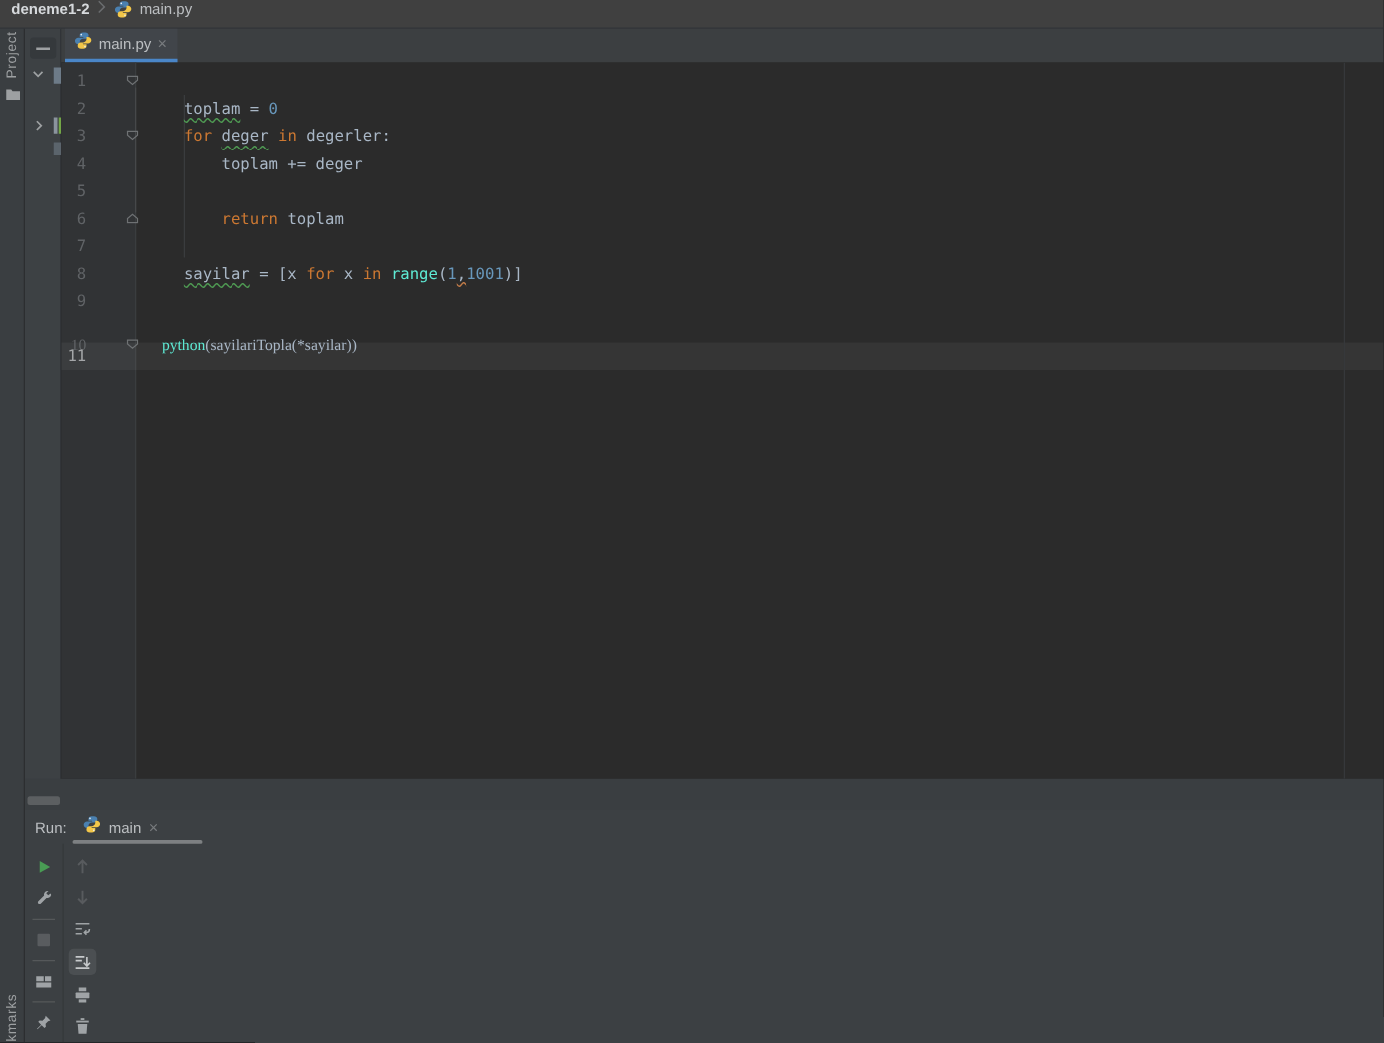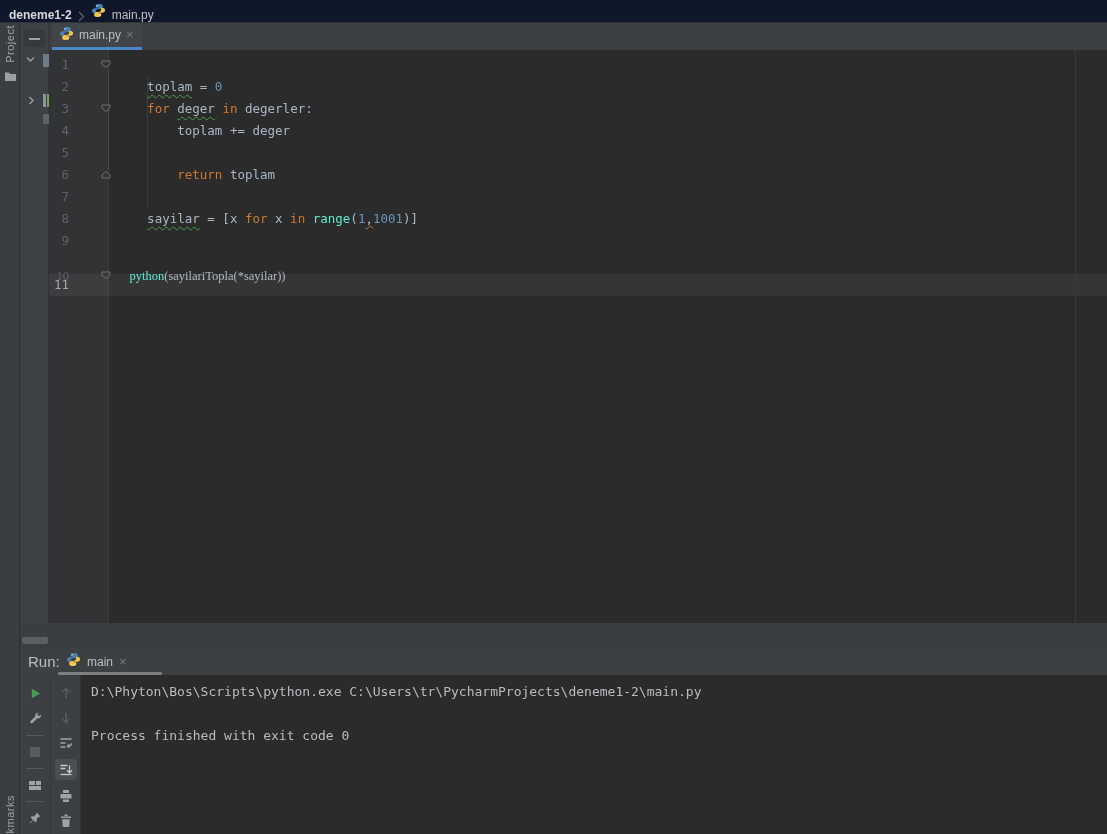--- a/index.html
+++ b/index.html
@@ -1,20 +1,20 @@
 <!DOCTYPE html>
 <html><head>
 <meta charset="utf-8">
 <style>
   html,body{margin:0;padding:0;background:#1f2022;}
   #app{position:relative;width:1107px;height:834px;background:#2b2b2b;overflow:hidden;
        font-family:"Liberation Sans",sans-serif;color:#bcbfc2;-webkit-font-smoothing:antialiased;}
   
-  .topbar{position:absolute;left:0;top:0;width:1107px;height:23px;background:#0f172a;
-          border-bottom:1px solid #313438;display:flex;align-items:flex-end;padding-left:9px;box-sizing:border-box;gap:6px;}
+  .topbar{position:absolute;left:0;top:0;width:1107px;height:23px;background:#404040;
+          border-bottom:1px solid #313438;display:flex;align-items:flex-start;padding-left:9px;box-sizing:border-box;gap:6px;}
   .crumb-project{font-size:12px;font-weight:bold;color:#d6d9dc;}
   .crumb-file{font-size:12px;color:#bcbfc2;}
   .crumb-sep{display:flex;align-items:center;opacity:.8;}
   
   .stripe{position:absolute;left:0;top:23px;width:20px;height:811px;background:#3a3e41;border-right:1px solid #2c2e30;box-sizing:border-box;}
   .v-label{writing-mode:vertical-rl;transform:rotate(180deg);font-size:11px;color:#9da0a2;letter-spacing:.5px;}
   .stripe-top{position:absolute;left:0;top:25px;width:20px;display:flex;flex-direction:column;align-items:center;gap:5px;}
   .stripe-bottom{position:absolute;left:0;top:795px;width:20px;display:flex;flex-direction:column;align-items:center;}
   
   .proj-panel{position:absolute;left:20px;top:23px;width:29px;height:614px;background:#3d4144;border-right:1px solid #313438;box-sizing:border-box;}
@@ -46,21 +46,21 @@
   .tk-bi{color:#5eead4;}
   .tk-tx{color:#a9b7c6;}
   .u-typo{text-decoration:underline wavy #4e9a52 1px;text-underline-offset:3px;}
   .u-warn{text-decoration:underline wavy #c07a47 1px;text-underline-offset:2px;}
   
   .split-band{position:absolute;left:20px;top:623px;width:1087px;height:25px;background:#3a3e41;}
   .split-thumb{position:absolute;left:2px;top:14px;width:26px;height:7px;background:#5c5f61;border-radius:2px;}
   
   .run-panel{position:absolute;left:20px;top:648px;width:1087px;height:186px;background:#3c4043;}
   .run-header{position:absolute;left:0;top:0;right:0;height:27px;display:flex;align-items:center;}
-  .run-label{position:absolute;left:8px;font-size:15px;color:#bcbfc2;}
+  .run-label{position:absolute;left:8px;font-size:12px;color:#bcbfc2;}
   .run-tab{position:absolute;left:46px;display:flex;align-items:center;gap:6px;}
   .run-underline{position:absolute;left:38px;top:24px;width:104px;height:3px;background:#7d8082;border-radius:2px;}
   .tb{position:absolute;top:27px;bottom:0;display:flex;flex-direction:column;align-items:center;padding-top:5px;box-sizing:border-box;}
   .tb-left{left:0;width:31px;border-right:1px solid #34383b;}
   .tb-right{left:32px;width:28px;}
   .tb-btn{width:22px;height:20px;margin:3px 0;display:flex;align-items:center;justify-content:center;border-radius:4px;}
   .tb-btn.sel{background:#4b4f52;height:22px;}
   .tb-div{width:18px;height:1px;background:#55585a;margin:3px 0;}
   .console{position:absolute;left:60px;right:0;top:27px;bottom:0;background:#2b2b2b;border-left:1px solid #313438;
            padding:6px 0 0 10px;box-sizing:border-box;}
@@ -290,22 +290,15 @@
           </svg>
         </div>
         <div class="tb-btn">
           <svg width="12" height="14" viewBox="0 0 12 14" fill="#9fa3a6">
             <rect x="4.5" y=".5" width="3" height="1.5"></rect>
             <rect x="1" y="2.5" width="10" height="1.5"></rect>
             <path d="M2.2 5.2h7.6L9.2 13H2.8z"></path>
           </svg>
         </div>
       </div>
-    <div class="console">
-      <div id="console-lines">
-          <div class="console-line">D:\Phyton\Bos\Scripts\python.exe C:\Users\tr\PycharmProjects\deneme1-2\main.py</div>
-          <div class="console-line"> </div>
-          <div class="console-line">Process finished with exit code 0</div>
-        </div>
-    </div>
   </div>
 
 </div>
 
 </body></html>

